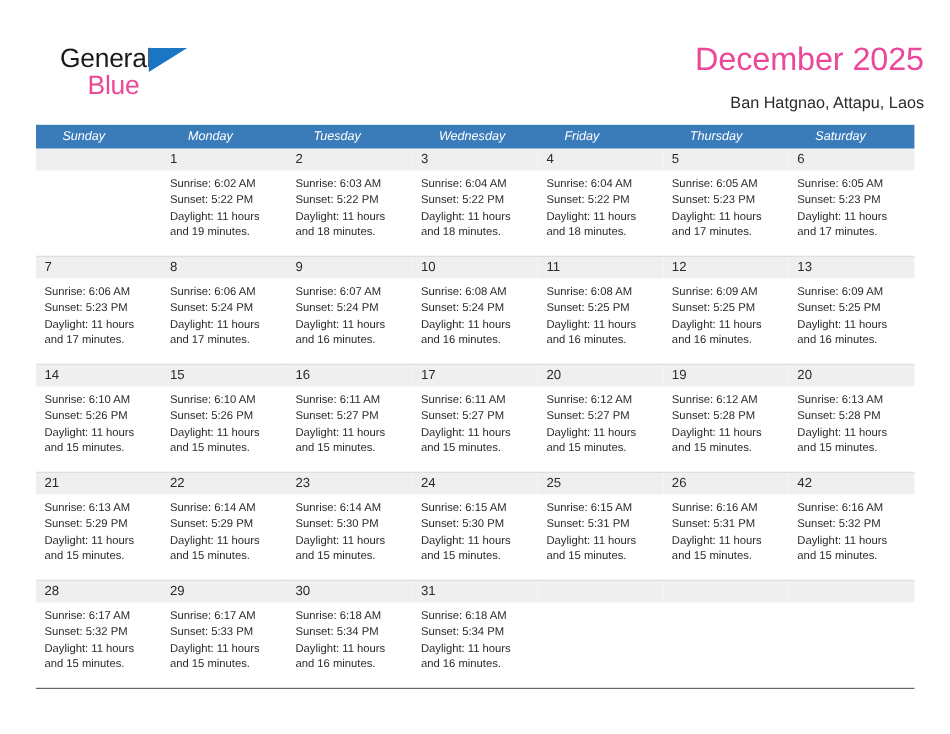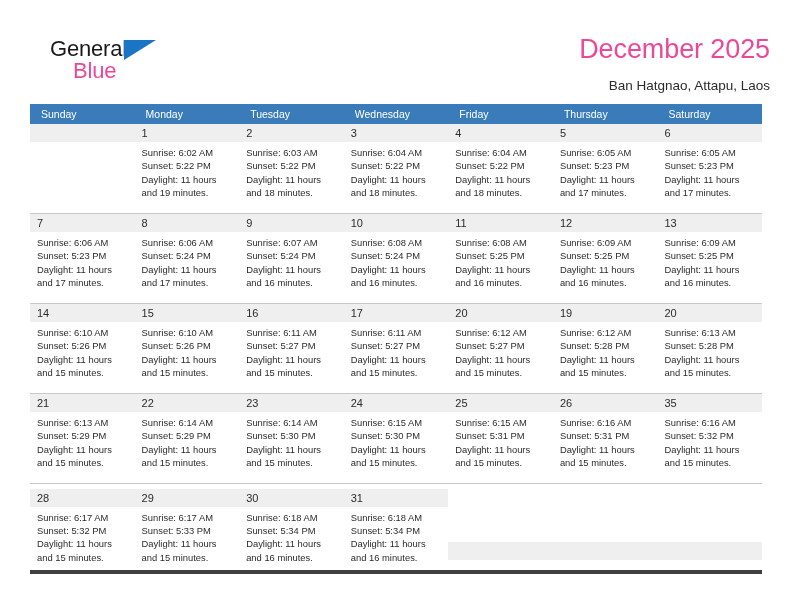--- a/index.html
+++ b/index.html
@@ -94,31 +94,32 @@
     display: flex;
     width: 100%;
     background: #3a7cba;
     height: 20px;
   }
   .weekday {
     flex: 1 1 0;
     color: #ffffff;
     font-size: 10.5px;
     line-height: 20px;
-    padding-left: 11px;
+    padding-left: 22px;
     white-space: nowrap;
     overflow: hidden;
+    font-style: italic;
   }
   .week-row {
     display: flex;
     width: 100%;
     border-bottom: 1px solid #c8c8c8;
     min-height: 90px;
   }
-  .week-row:last-child { border-bottom: 4px solid #404040; align-items: flex-end; }
+  .week-row:last-child { border-bottom: 1px solid #404040; }
   .day-cell {
     flex: 1 1 0;
     min-width: 0;
     background: #ffffff;
     position: relative;
   }
   .day-number-band {
     background: #efefef;
     height: 18px;
     padding-left: 7px;
@@ -407,21 +408,21 @@
           <div class="day-cell">
             <div class="day-number-band">26</div>
             <div class="day-body">
               <div>Sunrise: 6:16 AM</div>
               <div>Sunset: 5:31 PM</div>
               <div>Daylight: 11 hours</div>
               <div>and 15 minutes.</div>
             </div>
           </div>
           <div class="day-cell">
-            <div class="day-number-band">35</div>
+            <div class="day-number-band">42</div>
             <div class="day-body">
               <div>Sunrise: 6:16 AM</div>
               <div>Sunset: 5:32 PM</div>
               <div>Daylight: 11 hours</div>
               <div>and 15 minutes.</div>
             </div>
           </div>
         </div>
         <div class="week-row">
           <div class="day-cell">

